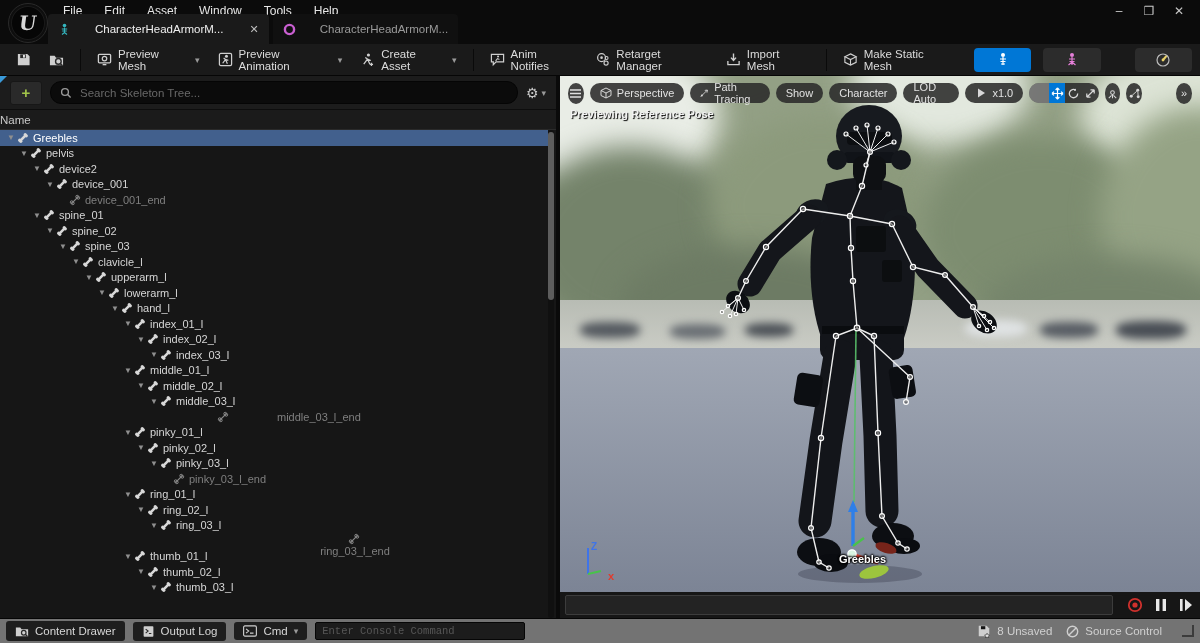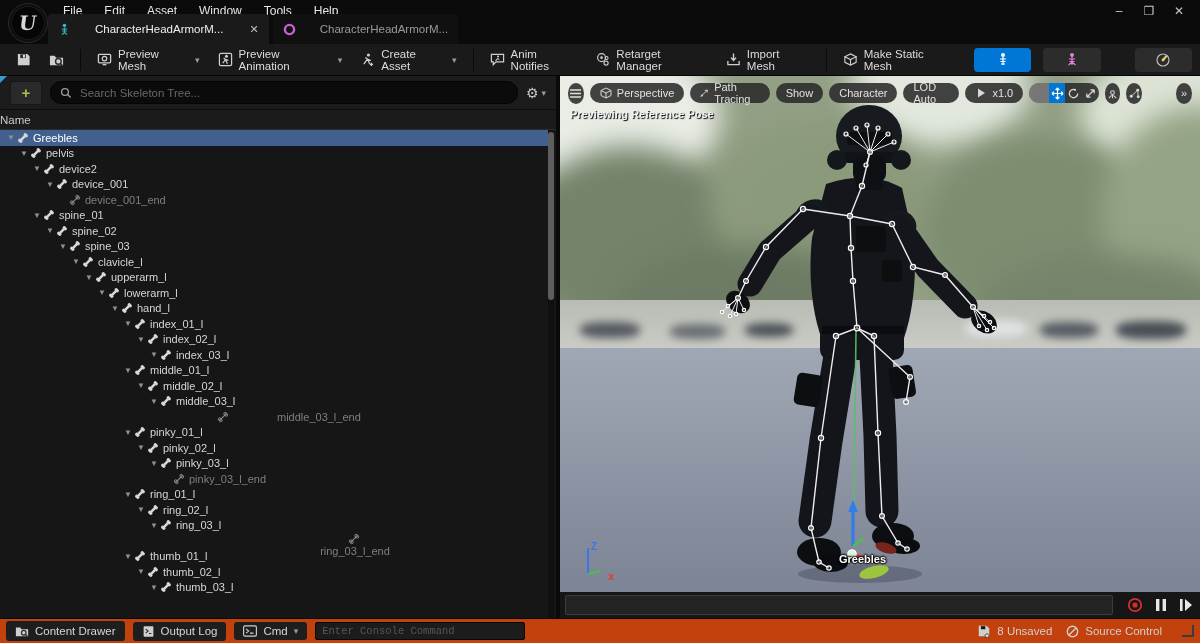--- a/index.html
+++ b/index.html
@@ -71,21 +71,21 @@
   .xseg.sel{background:#0077d6;}
   .vp-overlay-text{position:absolute;left:10px;top:32px;font-size:11px;font-weight:bold;color:#f2f2f2;text-shadow:1px 1px 1px #000;z-index:5;}
   .char-svg{position:absolute;left:0;top:0;z-index:3;}
   .greebles-label{position:absolute;left:279px;top:477px;font-size:11px;font-weight:bold;color:#fff;
       text-shadow:-1px 0 2px #000,1px 0 2px #000,0 -1px 2px #000,0 1px 2px #000;z-index:5;}
   .axis-widget{position:absolute;left:18px;top:462px;z-index:5;}
   .timeline{position:absolute;left:0;bottom:0;width:640px;height:26px;background:#161616;display:flex;align-items:center;z-index:7;}
   .timeline-bar{margin-left:5px;width:546px;height:18px;background:#232323;border:1px solid #3c3c3c;border-radius:2px;}
   .playback{display:flex;align-items:center;gap:12px;margin-left:14px;}
   
-  .statusbar{position:absolute;left:0;top:618px;width:1200px;height:25px;background:#c2410c;border-top:1px solid #050505;
+  .statusbar{position:absolute;left:0;top:618px;width:1200px;height:25px;background:#737373;border-top:1px solid #050505;
              display:flex;align-items:center;padding:0 6px;box-sizing:border-box;font-size:11.5px;}
   .sb-btn{display:flex;align-items:center;gap:6px;padding:3px 9px;border-radius:3px;background:#1e1e1e;color:#d6d6d6;margin-right:8px;}
   .console-input{width:196px;height:16px;background:#1c1c1c;border:1px solid #060606;border-radius:2px;
       font-family:"Liberation Mono",monospace;font-size:10.5px;color:#5f5f5f;padding:0 6px;outline:none;}
   .console-input::placeholder{color:#565656;font-family:"Liberation Mono",monospace;}
   .sb-right{margin-left:auto;display:flex;align-items:center;gap:14px;color:#d0d0d0;}
   .grip{width:10px;height:10px;margin-left:6px;border-right:2px solid #3c3c3c;border-bottom:2px solid #3c3c3c;}
   svg{display:block;}
 </style>
 </head>

